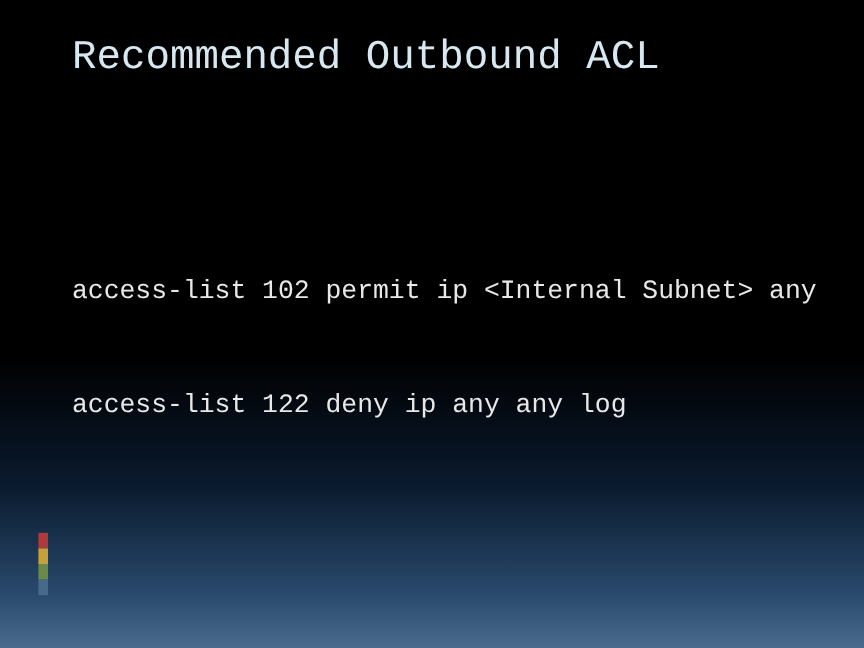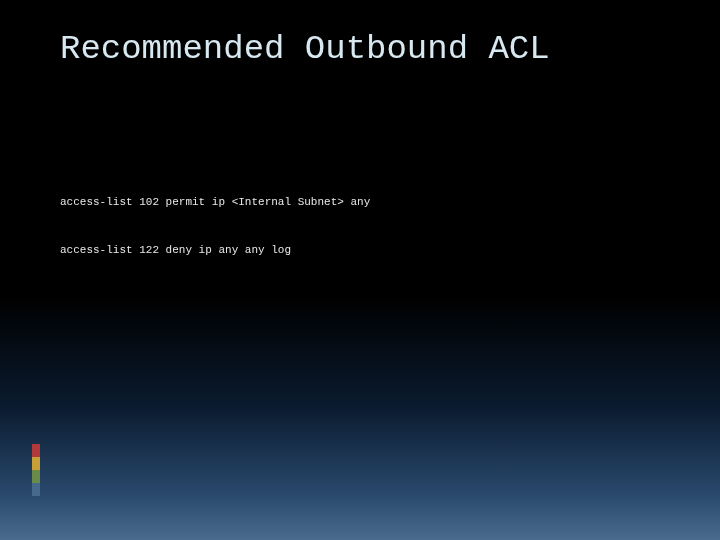--- a/index.html
+++ b/index.html
@@ -22,21 +22,21 @@
     font-size: 34px;
     color: #d8e8f0;
     letter-spacing: 0px;
     margin: 0;
     padding: 0;
     font-weight: normal;
   }
   .body {
     margin-top: 95px;
     font-family: "Courier New", monospace;
-    font-size: 11px;
+    font-size: 22px;
     color: #e8e8e8;
     line-height: 1.45;
     white-space: pre;
   }
   .body div {
     white-space: pre;
   }
   .accent {
     position: absolute;
     left: 32px;

